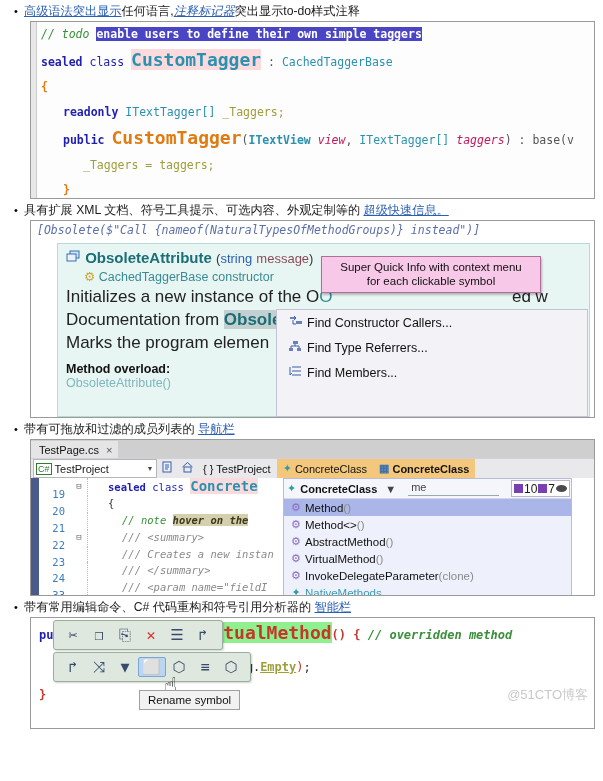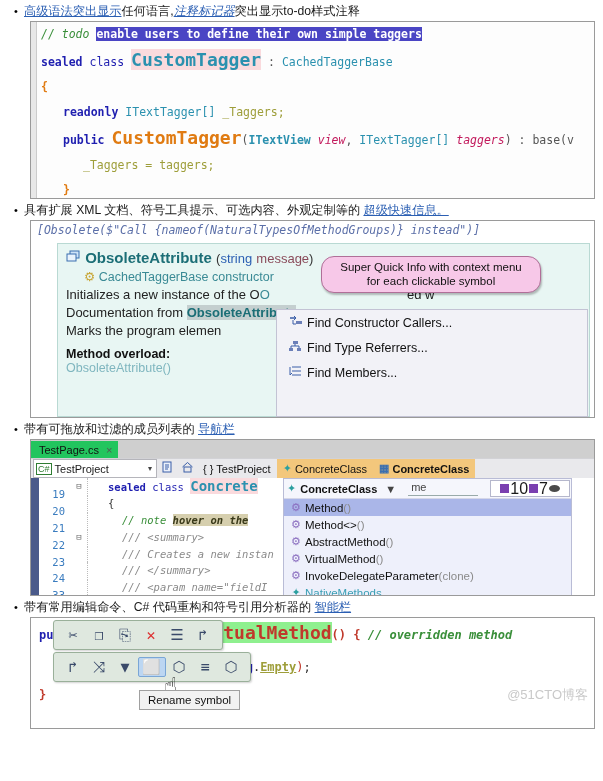--- a/index.html
+++ b/index.html
@@ -33,35 +33,35 @@
 
   
   .sec2{height:196px;background:#ffffff;font-size:12px;}
   .obso-line{font-family:"DejaVu Sans Mono",monospace;font-size:11.5px;color:#5b6fa8;font-style:italic;padding:2px 0 3px 6px;white-space:nowrap;}
   .qi{position:absolute;left:26px;right:4px;top:22px;bottom:0;background:#e8f6f3;border:1px solid #b9d9d3;padding:5px 8px;}
   .qi-title{font-size:15px;font-weight:bold;color:#1b6e76;}
   .qi-title .par{color:#333;font-weight:normal;font-size:13px;}
   .qi-title .sp{color:#2b5fb3;font-weight:normal;font-size:13px;}
   .qi-title .pm{color:#8a4b5a;font-weight:normal;font-size:13px;}
   .qi-l2{font-size:12.5px;color:#3a8a95;padding-left:18px;margin-top:3px;}
-  .qi-l3{font-size:13px;color:#222;margin-top:3px;}
+  .qi-l3{font-size:17px;color:#222;margin-top:3px;}
   .qi-hl{background:#c4cfcf;color:#1b6e76;font-weight:bold;}
   .qi-ov{font-size:12.5px;font-weight:bold;color:#111;margin-top:9px;}
   .qi-ov2{font-size:12.5px;color:#7fb6bf;}
   .icon-class{display:inline-block;width:15px;}
-  .callout{position:absolute;left:290px;top:35px;width:210px;background:#f7c8e8;border:1px solid #b06f98;border-radius:13px;
+  .callout{position:absolute;left:290px;top:35px;width:210px;background:#f7c8e8;border:1px solid #b06f98;border-radius:0;
            text-align:center;font-size:11.5px;color:#111;padding:3px 4px 4px;line-height:14px;box-shadow:1px 2px 2px rgba(0,0,0,.25);}
   .ctxmenu{position:absolute;left:245px;top:88px;right:6px;bottom:0;background:#f2f2f7;border:1px solid #c3c3d4;}
   .ctxmenu .mi{display:flex;align-items:center;height:25px;padding-left:6px;font-size:12.5px;color:#111;}
   .mi-ic{width:24px;flex:0 0 24px;color:#3a5fa8;font-size:12px;text-align:center;}
 
   
   .sec3{height:155px;background:#fff;position:relative;}
   .tabstrip{height:18px;background:#cfcfcf;display:flex;align-items:flex-end;}
-  .tab{background:#22c55e;height:17px;display:flex;align-items:center;padding:0 6px 0 8px;font-size:11px;color:#111;}
+  .tab{background:#e5e5e5;height:17px;display:flex;align-items:center;padding:0 6px 0 8px;font-size:11px;color:#111;}
   .tab .x{margin-left:7px;color:#555;font-size:11px;}
   .navbar{height:19px;background:#e9e9ec;display:flex;align-items:center;border-top:1px solid #d2d2d6;}
   .nv-combo{display:flex;align-items:center;width:122px;height:17px;background:#fff;border:1px solid #b5b5bb;margin-left:2px;font-size:11px;}
   .nv-combo .ic{color:#2f7d32;font-size:9px;margin:0 3px 0 2px;border:1px solid #2f7d32;padding:0 1px;}
   .nv-combo .ar{margin-left:auto;margin-right:4px;font-size:8px;color:#444;}
   .nv-ic{width:20px;text-align:center;font-size:12px;color:#3a5fa8;}
   .nv-item{font-size:11px;color:#111;padding:0 6px;display:flex;align-items:center;height:19px;}
   .nv-item.sel{background:#f3c77c;font-weight:bold;}
   .nv-item.sel2{background:#f3c77c;}
   .editor3{position:relative;height:118px;background:#fff;overflow:hidden;font-family:"DejaVu Sans Mono",monospace;font-size:10.5px;}
@@ -69,21 +69,21 @@
   .c3row{display:flex;height:16.8px;align-items:center;white-space:pre;}
   .ln{width:34px;text-align:right;color:#3a7cbf;padding-right:6px;font-size:10.5px;margin-top:16px;}
   .fold{width:16px;text-align:center;color:#666;font-size:9px;}
   .dots{width:12px;border-left:1px dotted #bbb;height:16px;}
   .xdoc{color:#8a8a8a;}
   .note-hl{background:#d6cfae;color:#3a3a1a;font-weight:bold;font-style:italic;}
   .memlist{position:absolute;left:252px;top:0;width:287px;bottom:0;background:#eef0fb;border:1px solid #b9bcd6;font-family:"Liberation Sans",sans-serif;}
   .ml-head{display:flex;align-items:center;height:19px;background:#f5f6fc;border-bottom:1px solid #d5d7e8;font-size:11px;}
   .ml-head .cn{font-weight:bold;color:#111;margin-left:4px;}
   .ml-filter{flex:1;margin:0 12px;border-bottom:1px solid #9aa;height:14px;font-size:11px;color:#444;padding-left:3px;}
-  .ml-counts{display:flex;align-items:center;border:1px solid #b5b7cc;background:#fff;height:15px;font-size:16px;padding:0 8px;margin-right:1px;}
+  .ml-counts{display:flex;align-items:center;border:1px solid #b5b7cc;background:#fff;height:15px;font-size:12px;padding:0 1px;margin-right:1px;}
   .sq{display:inline-block;width:9px;height:9px;background:#7a3fb0;margin:0 1px;}
   .ell{display:inline-block;width:11px;height:7px;background:#4a4a4a;border-radius:50%;margin:0 1px;}
   .ml-row{display:flex;align-items:center;height:17px;font-size:11.5px;padding-left:3px;color:#111;}
   .ml-row.active{background:#aab6e8;}
   .ml-ic{width:18px;flex:0 0 18px;text-align:center;color:#8b6fc0;font-size:11px;}
   .ml-ic.tealc{color:#2b9f9f;}
   .ml-sub{color:#8a8a8a;}
   .ml-name-teal{color:#3a9fb5;}
 
   

